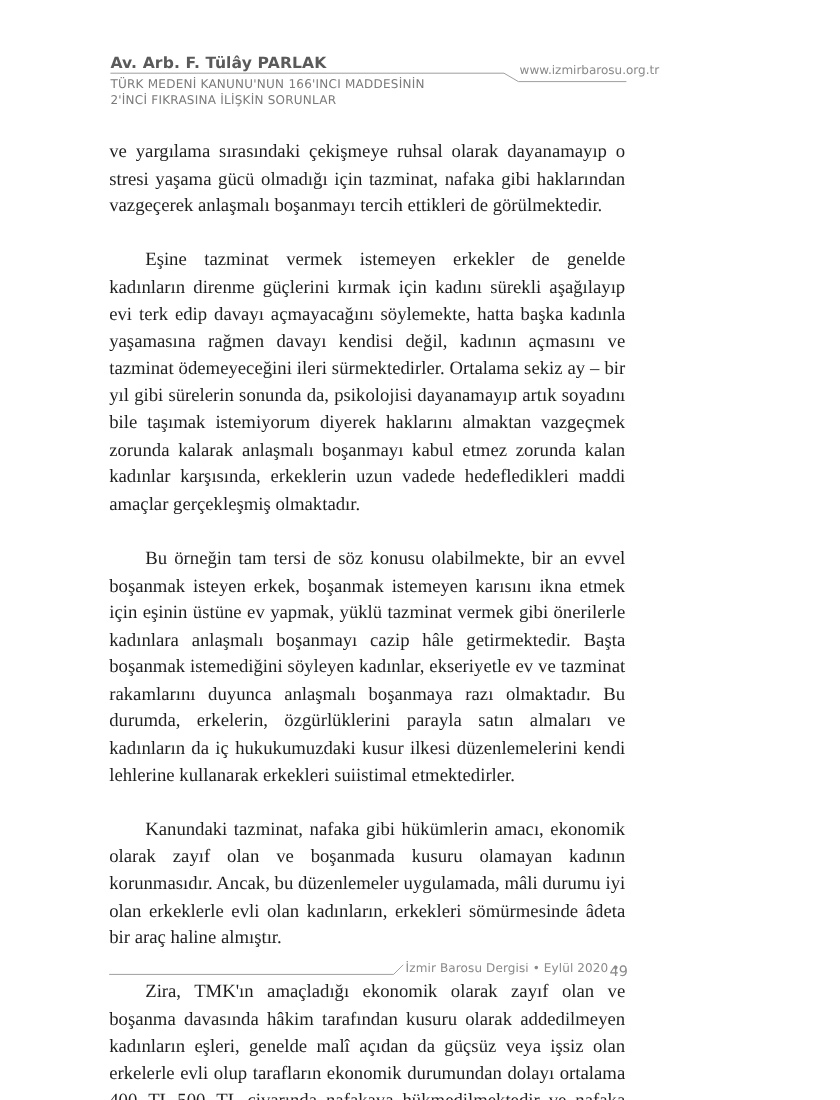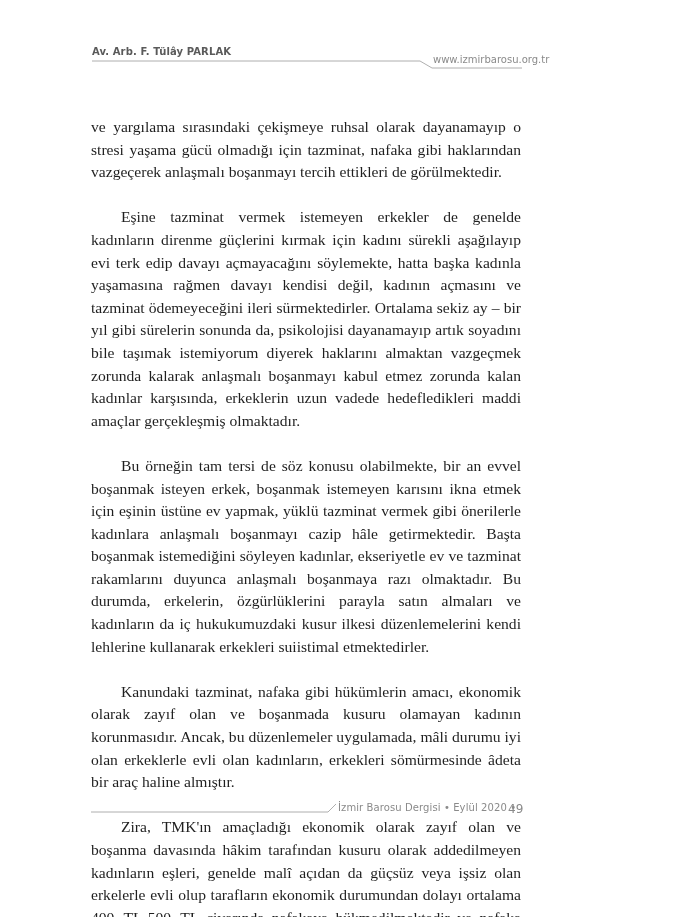--- a/index.html
+++ b/index.html
@@ -2,21 +2,21 @@
 <html><head>
 <meta charset="utf-8">
 <style>
   html, body { margin: 0; padding: 0; background: #ffffff; }
   body { width: 700px; height: 917px; position: relative; overflow: hidden; }
   .page { position: absolute; left: 0; top: 0; width: 700px; height: 917px; background: #fff; }
 
   .hdr-author {
     position: absolute; left: 92px; top: 46px;
     font-family: "DejaVu Sans", sans-serif; font-weight: bold;
-    font-size: 10px; color: #5a5a5a; letter-spacing: 0.1px;
+    font-size: 13px; color: #5a5a5a; letter-spacing: 0.1px;
   }
   .hdr-title {
     position: absolute; left: 92px; top: 64px;
     font-family: "DejaVu Sans", sans-serif; font-weight: normal;
     font-size: 10px; line-height: 13.5px; color: #7a7a7a; letter-spacing: 0.2px;
   }
   .hdr-url {
     position: absolute; left: 433px; top: 54px;
     font-family: "DejaVu Sans", sans-serif;
     font-size: 10px; color: #8a8a8a;
@@ -44,20 +44,24 @@
     font-family: "DejaVu Sans", sans-serif;
     font-size: 12px; color: #8a8a8a;
   }
 </style>
 </head>
 <body>
 
 <div class="page">
 
   <div class="hdr-author">Av. Arb. F. Tülây PARLAK</div>
+  <div class="hdr-title">
+    <div>TÜRK MEDENİ KANUNU'NUN 166'INCI MADDESİNİN</div>
+    <div>2'İNCİ FIKRASINA İLİŞKİN SORUNLAR</div>
+  </div>
   <div class="hdr-url">www.izmirbarosu.org.tr</div>
 
   <svg class="rule" width="700" height="917">
     <polyline points="92,61 420,61 432,68 522,68" fill="none" stroke="#9a9a9a" stroke-width="0.8"></polyline>
   </svg>
 
   <div class="body-text">
     <p class="cont">ve yargılama sırasındaki çekişmeye ruhsal olarak dayanamayıp o stresi yaşama gücü olmadığı için tazminat, nafaka gibi haklarından vazgeçerek anlaşmalı boşanmayı tercih ettikleri de görülmektedir.</p>
     <p>Eşine tazminat vermek istemeyen erkekler de genelde kadınların direnme güçlerini kırmak için kadını sürekli aşağılayıp evi terk edip da­vayı açmayacağını söylemekte, hatta başka kadınla yaşamasına rağmen davayı kendisi değil, kadının açmasını ve tazminat ödemeyeceğini ileri sürmektedirler. Ortalama sekiz ay – bir yıl gibi sürelerin sonunda da, psikolojisi dayanamayıp artık soyadını bile taşımak istemiyorum diye­rek haklarını almaktan vazgeçmek zorunda kalarak anlaşmalı boşanmayı kabul etmez zorunda kalan kadınlar karşısında, erkeklerin uzun vadede hedefledikleri maddi amaçlar gerçekleşmiş olmaktadır.</p>
     <p>Bu örneğin tam tersi de söz konusu olabilmekte, bir an evvel boşan­mak isteyen erkek, boşanmak istemeyen karısını ikna etmek için eşinin üstüne ev yapmak, yüklü tazminat vermek gibi önerilerle kadınlara an­laşmalı boşanmayı cazip hâle getirmektedir. Başta boşanmak istemedi­ğini söyleyen kadınlar, ekseriyetle ev ve tazminat rakamlarını duyunca anlaşmalı boşanmaya razı olmaktadır. Bu durumda, erkelerin, özgürlük­lerini parayla satın almaları ve kadınların da iç hukukumuzdaki kusur ilkesi düzenlemelerini kendi lehlerine kullanarak erkekleri suiistimal et­mektedirler.</p>

